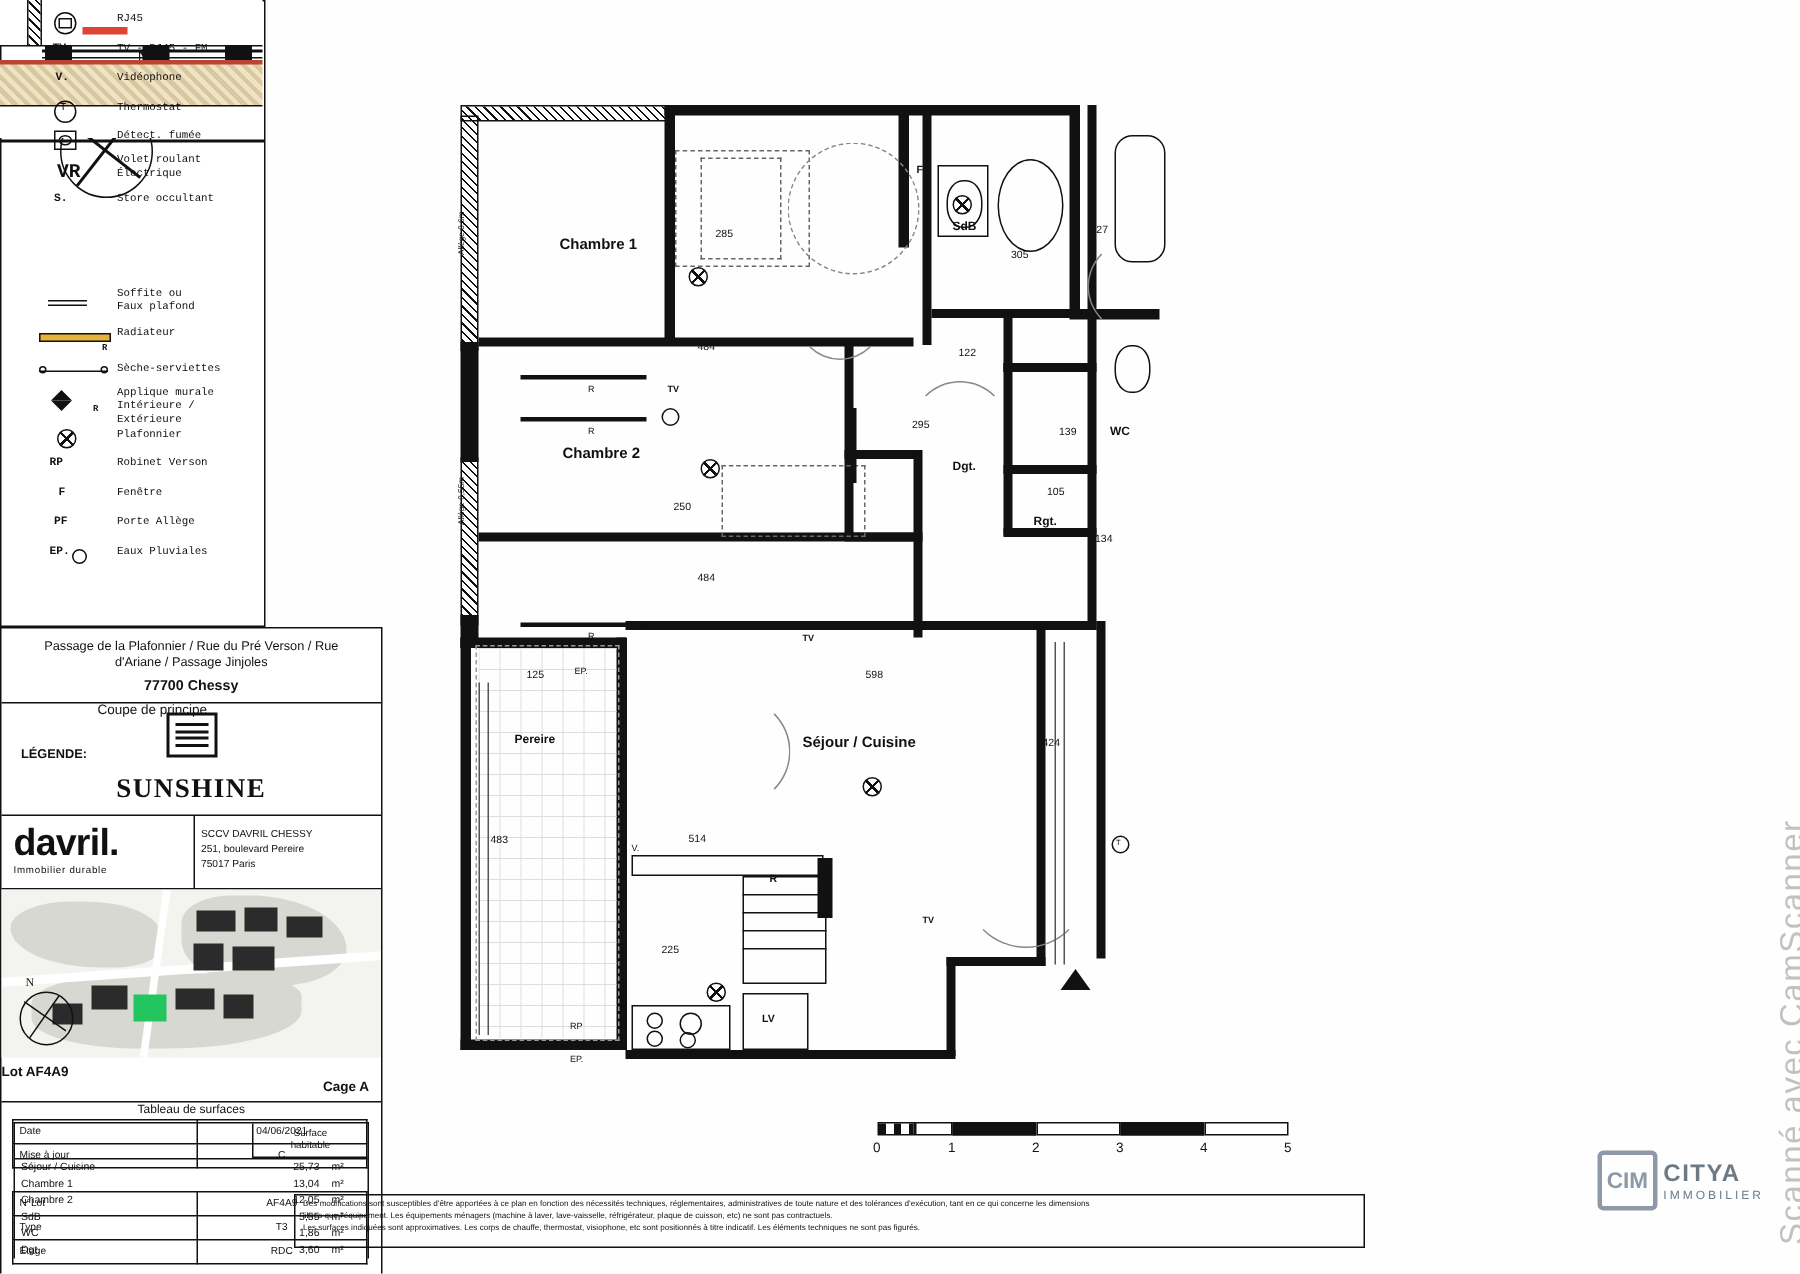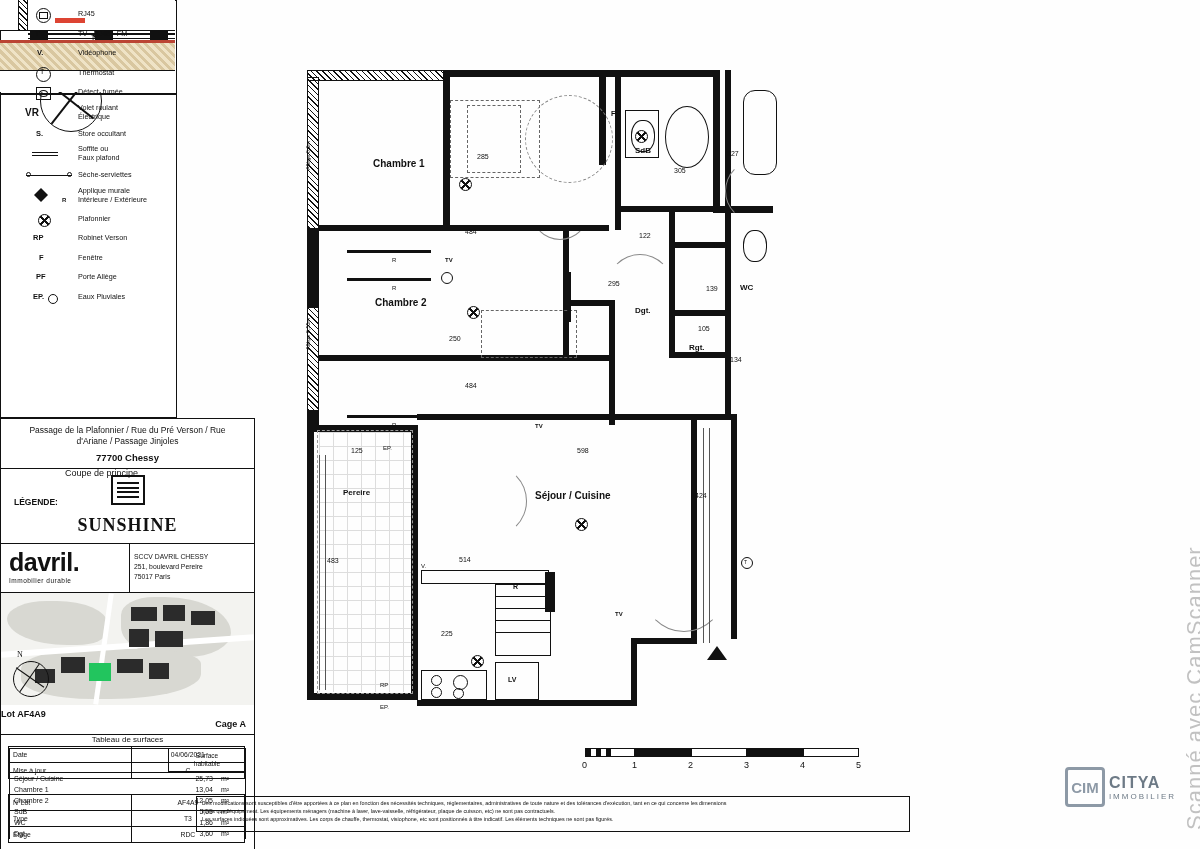--- a/index.html
+++ b/index.html
@@ -40,21 +40,21 @@
   table.surf .unit{text-align:left;width:20px;}
   .surfhdrcell{border:1px solid #111;border-width:0 0 1px 1px;font-size:6.5px;text-align:center;line-height:1.2;}
   .metatab{width:100%;border-collapse:collapse;font-size:6.8px;}
   .metatab td{border:1px solid #111;padding:2px 4px;height:11px;}
   .metatab td.k{width:52%;}
   .metatab td.v{text-align:center;}
 
   
   #legendbox{left:14px;top:508px;width:175px;height:322px;border:1px solid #111;background:#fff;}
   .legend-title{position:absolute;left:14px;top:497px;font-size:8.5px;font-weight:bold;}
-  .lg-row{position:relative;height:19.5px;font-size:7.2px;line-height:1.25;}
+  .lg-row{position:relative;height:19.5px;font-size:7.2px;line-height:1.25;font-family:Liberation Mono, monospace;}
   .lg-sym{position:absolute;left:22px;top:0;width:42px;height:18px;}
   .lg-lbl{position:absolute;left:78px;top:3px;}
   .lg-lbl.two{top:-1px;}
 
   
   #coupe{left:14px;top:378px;width:175px;height:92px;border:1px solid #111;background:#fff;overflow:hidden;}
   .coupe-cap{position:absolute;left:14px;top:468px;width:175px;text-align:center;font-size:9px;}
 
   
   .compass{position:absolute;left:40px;top:70px;width:60px;height:60px;border:1.5px solid #111;border-radius:50%;}
@@ -156,38 +156,45 @@
       </div>
       <div class="lg-row">
         <span class="lg-sym">
           <span style="position:absolute;left:14px;top:3px;width:13px;height:11px;border:1px solid #111;"></span>
           <span style="position:absolute;left:17px;top:6px;width:7px;height:5px;border:1px solid #111;border-radius:50%;"></span>
         </span>
         <span class="lg-lbl">Détect. fumée</span>
       </div>
       <div class="lg-row" style="height:22px;">
         <span class="lg-sym">
-          <span style="position:absolute;left:3px;top:3px;font-size:10px;font-weight:bold;">VR</span>
+          <span style="position:absolute;left:16px;top:3px;font-size:13px;font-weight:bold;">VR</span>
         </span>
         <span class="lg-lbl two" style="white-space:pre-line;">Volet roulant
 Électrique</span>
       </div>
       <div class="lg-row">
         <span class="lg-sym">
           <span style="position:absolute;left:14px;top:3px;font-size:7.5px;font-weight:bold;">S.</span>
         </span>
         <span class="lg-lbl">Store occultant</span>
       </div>
-      <div class="lg-row" style="height:22px;">
+      <div class="lg-row" style="height:22px;margin-top:48px;">
         <span class="lg-sym">
           <span style="position:absolute;left:10px;top:7px;width:26px;height:1px;background:#111;"></span>
           <span style="position:absolute;left:10px;top:10px;width:26px;height:1px;background:#111;"></span>
         </span>
         <span class="lg-lbl two" style="white-space:pre-line;">Soffite ou
 Faux plafond</span>
+      </div>
+      <div class="lg-row" style="height:24px;">
+        <span class="lg-sym">
+          <span style="position:absolute;left:4px;top:7px;width:46px;height:4px;background:#e8b23a;border:1px solid #111;"></span>
+          <span style="position:absolute;left:46px;top:13px;font-size:6px;font-weight:bold;">R</span>
+        </span>
+        <span class="lg-lbl">Radiateur</span>
       </div>
       <div class="lg-row">
         <span class="lg-sym">
           <span style="position:absolute;left:4px;top:8px;width:46px;height:1px;background:#111;"></span>
           <span style="position:absolute;left:4px;top:5px;width:3px;height:3px;border:1px solid #111;border-radius:50%;"></span>
           <span style="position:absolute;left:45px;top:5px;width:3px;height:3px;border:1px solid #111;border-radius:50%;"></span>
         </span>
         <span class="lg-lbl">Sèche-serviettes</span>
       </div>
       <div class="lg-row" style="height:24px;">

